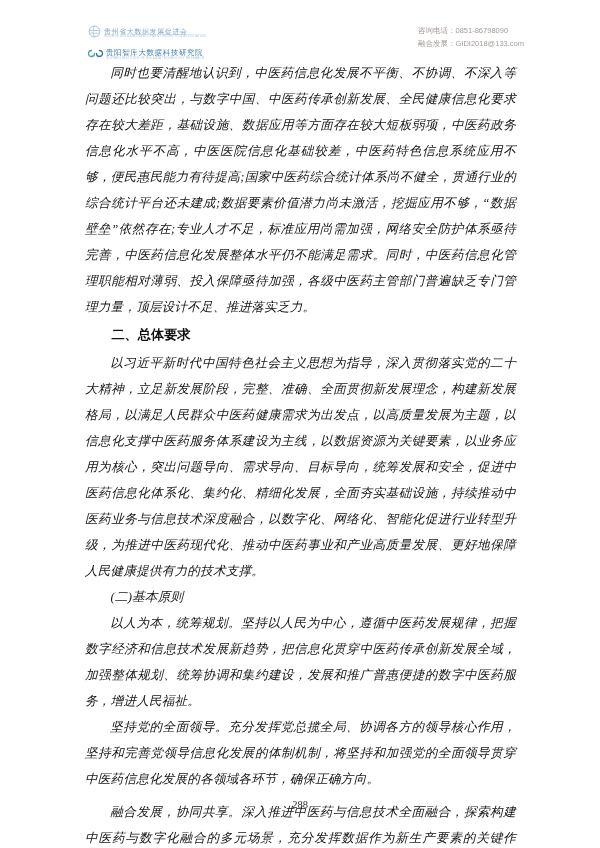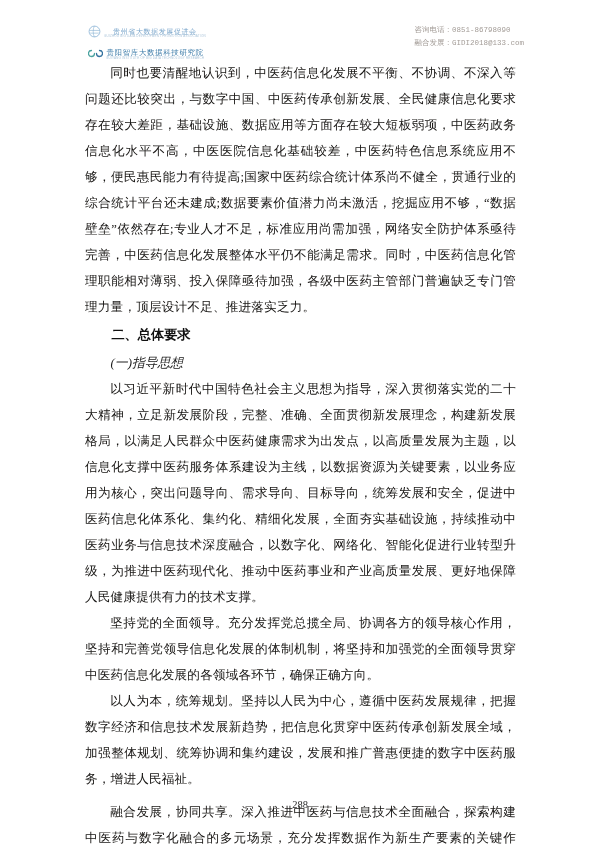--- a/index.html
+++ b/index.html
@@ -10,46 +10,47 @@
     background:#ffffff;
     overflow:hidden;
     font-family:"Liberation Serif","DejaVu Serif",serif;
   }
   
   .hdr{
     position:absolute;top:24px;left:88px;right:76px;
     display:flex;justify-content:space-between;align-items:flex-start;
   }
   .logos{display:flex;flex-direction:column;gap:4px;}
-  .logo-row{display:flex;align-items:center;gap:3px;text-align:center;}
+  .logo-row{display:flex;align-items:center;gap:3px;}
   .logo-txt{display:flex;flex-direction:column;line-height:1.05;}
   .org-cn{
     font-family:"Liberation Sans","DejaVu Sans",sans-serif;
     font-size:7px;letter-spacing:.6px;
   }
   .org1 .org-cn{color:#79a5cb;}
   .org2 .org-cn{color:#3d7ca9;font-size:7.5px;}
   .org-en{
     font-family:"Liberation Sans","DejaVu Sans",sans-serif;
     font-size:3px;color:#aec6da;letter-spacing:.2px;white-space:nowrap;
   }
   .contact{
-    font-family:Liberation Mono, monospace;
+    font-family:Liberation Sans, sans-serif;
     font-size:7.5px;color:#a39c97;line-height:13px;text-align:left;
   }
   
   .doc{
     position:absolute;left:85px;top:60px;width:431px;
     color:#171513;
   }
   .para{
     font-size:12.6px;line-height:26px;
     text-align:justify;text-justify:inter-ideograph;
     text-indent:2em;margin:0;
     letter-spacing:.2px;
+    font-style:italic;
   }
   .h-main{
     font-family:"Liberation Sans","DejaVu Sans",sans-serif;
     font-size:13.2px;font-weight:bold;
     line-height:26px;text-indent:2em;margin:2px 0 2px 0;color:#111;
   }
   .h-sub{
     font-size:12.8px;font-style:italic;
     line-height:26px;text-indent:2em;margin:0;color:#1b1b1b;
   }
@@ -97,22 +98,22 @@
 
     <div class="contact">
       <div><span>咨询电话：</span><span>0851-86798090</span></div>
       <div><span>融合发展：</span><span>GIDI2018@133.com</span></div>
     </div>
   </div>
 
   <div class="doc">
     <p class="para">同时也要清醒地认识到，中医药信息化发展不平衡、不协调、不深入等问题还比较突出，与数字中国、中医药传承创新发展、全民健康信息化要求存在较大差距，基础设施、数据应用等方面存在较大短板弱项，中医药政务信息化水平不高，中医医院信息化基础较差，中医药特色信息系统应用不够，便民惠民能力有待提高;国家中医药综合统计体系尚不健全，贯通行业的综合统计平台还未建成;数据要素价值潜力尚未激活，挖掘应用不够，“数据壁垒”依然存在;专业人才不足，标准应用尚需加强，网络安全防护体系亟待完善，中医药信息化发展整体水平仍不能满足需求。同时，中医药信息化管理职能相对薄弱、投入保障亟待加强，各级中医药主管部门普遍缺乏专门管理力量，顶层设计不足、推进落实乏力。</p>
     <p class="h-main">二、总体要求</p>
-    <p class="h-sub">(一)指导思想</p>
     <p class="para">以习近平新时代中国特色社会主义思想为指导，深入贯彻落实党的二十大精神，立足新发展阶段，完整、准确、全面贯彻新发展理念，构建新发展格局，以满足人民群众中医药健康需求为出发点，以高质量发展为主题，以信息化支撑中医药服务体系建设为主线，以数据资源为关键要素，以业务应用为核心，突出问题导向、需求导向、目标导向，统筹发展和安全，促进中医药信息化体系化、集约化、精细化发展，全面夯实基础设施，持续推动中医药业务与信息技术深度融合，以数字化、网络化、智能化促进行业转型升级，为推进中医药现代化、推动中医药事业和产业高质量发展、更好地保障人民健康提供有力的技术支撑。</p>
+    <p class="h-sub">(二)基本原则</p>
+    <p class="para">以人为本，统筹规划。坚持以人民为中心，遵循中医药发展规律，把握数字经济和信息技术发展新趋势，把信息化贯穿中医药传承创新发展全域，加强整体规划、统筹协调和集约建设，发展和推广普惠便捷的数字中医药服务，增进人民福祉。</p>
     <p class="para">坚持党的全面领导。充分发挥党总揽全局、协调各方的领导核心作用，坚持和完善党领导信息化发展的体制机制，将坚持和加强党的全面领导贯穿中医药信息化发展的各领域各环节，确保正确方向。</p>
-    <p class="para">以人为本，统筹规划。坚持以人民为中心，遵循中医药发展规律，把握数字经济和信息技术发展新趋势，把信息化贯穿中医药传承创新发展全域，加强整体规划、统筹协调和集约建设，发展和推广普惠便捷的数字中医药服务，增进人民福祉。</p>
     <p class="para gap-top">融合发展，协同共享。深入推进中医药与信息技术全面融合，探索构建中医药与数字化融合的多元场景，充分发挥数据作为新生产要素的关键作用，强化技术融合、业务融合、数据融合，统筹推进中医药数据资源的治理、共享及创新应</p>
   </div>
 
   <div class="pagenum">288</div>
 
 </div>
 
 </body></html>

